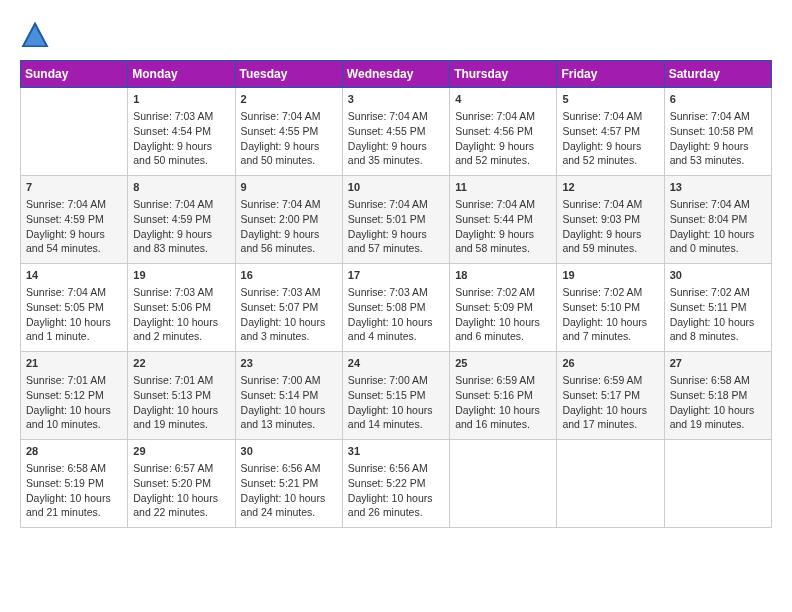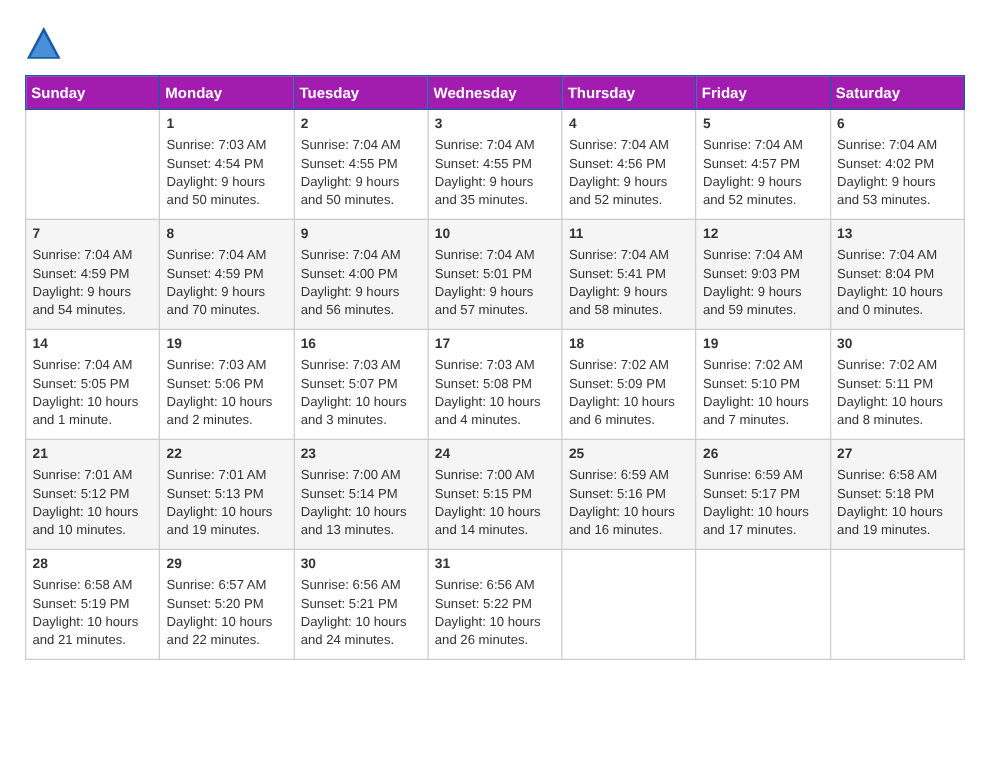--- a/index.html
+++ b/index.html
@@ -144,58 +144,58 @@
         <td>
           <span class="day-number">5</span>
           <div>Sunrise: 7:04 AM</div>
           <div>Sunset: 4:57 PM</div>
           <div>Daylight: 9 hours</div>
           <div>and 52 minutes.</div>
         </td>
         <td>
           <span class="day-number">6</span>
           <div>Sunrise: 7:04 AM</div>
-          <div>Sunset: 4:02 PM</div>
+          <div>Sunset: 10:58 PM</div>
           <div>Daylight: 9 hours</div>
           <div>and 53 minutes.</div>
         </td>
       </tr>
       <tr>
         <td>
           <span class="day-number">7</span>
           <div>Sunrise: 7:04 AM</div>
           <div>Sunset: 4:59 PM</div>
           <div>Daylight: 9 hours</div>
           <div>and 54 minutes.</div>
         </td>
         <td>
           <span class="day-number">8</span>
           <div>Sunrise: 7:04 AM</div>
           <div>Sunset: 4:59 PM</div>
           <div>Daylight: 9 hours</div>
-          <div>and 70 minutes.</div>
+          <div>and 83 minutes.</div>
         </td>
         <td>
           <span class="day-number">9</span>
           <div>Sunrise: 7:04 AM</div>
-          <div>Sunset: 4:00 PM</div>
+          <div>Sunset: 2:00 PM</div>
           <div>Daylight: 9 hours</div>
           <div>and 56 minutes.</div>
         </td>
         <td>
           <span class="day-number">10</span>
           <div>Sunrise: 7:04 AM</div>
           <div>Sunset: 5:01 PM</div>
           <div>Daylight: 9 hours</div>
           <div>and 57 minutes.</div>
         </td>
         <td>
           <span class="day-number">11</span>
           <div>Sunrise: 7:04 AM</div>
-          <div>Sunset: 5:41 PM</div>
+          <div>Sunset: 5:44 PM</div>
           <div>Daylight: 9 hours</div>
           <div>and 58 minutes.</div>
         </td>
         <td>
           <span class="day-number">12</span>
           <div>Sunrise: 7:04 AM</div>
           <div>Sunset: 9:03 PM</div>
           <div>Daylight: 9 hours</div>
           <div>and 59 minutes.</div>
         </td>

